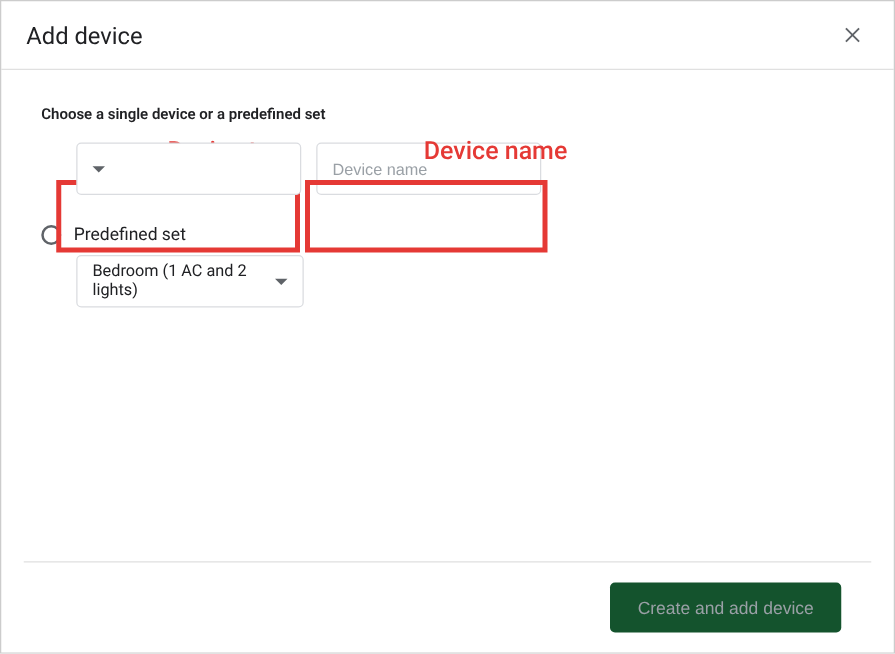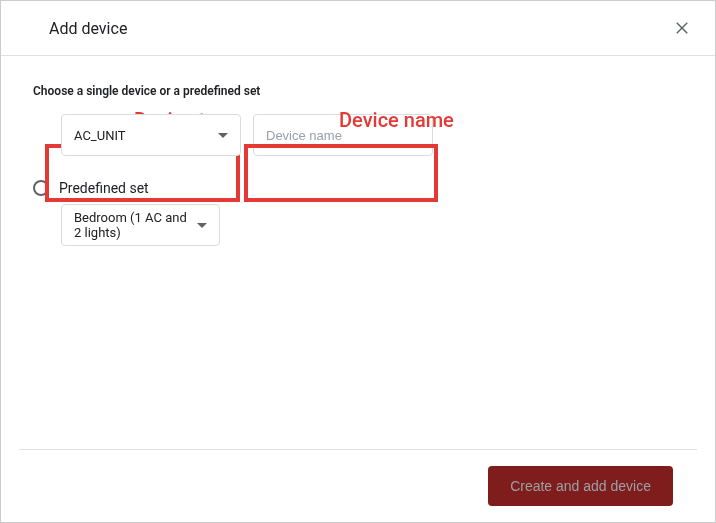--- a/index.html
+++ b/index.html
@@ -22,24 +22,23 @@
       flex-direction: column;
     }
     .dialog-header {
       display: flex;
       justify-content: space-between;
       align-items: center;
       padding: 14px 20px 14px 20px;
       border-bottom: 1px solid #e0e0e0;
     }
     .dialog-title {
-      font-size: 16px;
+      font-size: 19px;
       font-weight: 400;
       color: #202124;
-      margin-left: 28px;
     }
     .close-btn {
       background: none;
       border: none;
       cursor: pointer;
       padding: 4px;
       color: #5f6368;
       display: flex;
       align-items: center;
       justify-content: center;
@@ -89,21 +88,21 @@
       width: 180px;
       height: 42px;
       border: 1px solid #dadce0;
       border-radius: 4px;
       display: flex;
       align-items: center;
       padding: 0 12px;
       cursor: pointer;
       background: #fff;
     }
-    .select-box.wider { width: 159px; }
+    .select-box.wider { width: 182px; }
     .select-value {
       flex: 1;
       font-size: 13px;
       color: #202124;
     }
     .dropdown-caret {
       width: 0;
       height: 0;
       border-left: 5px solid transparent;
       border-right: 5px solid transparent;
@@ -136,21 +135,21 @@
       pointer-events: none;
     }
     .dialog-footer {
       border-top: 1px solid #e0e0e0;
       padding: 16px 24px;
       display: flex;
       justify-content: flex-end;
       margin: 0 18px;
     }
     .primary-btn {
-      background: #7f1d1d;
+      background: #14532d;
       color: #9aa0a6;
       border: none;
       border-radius: 4px;
       padding: 12px 22px;
       font-size: 14px;
       cursor: pointer;
     }
   </style>
 </head>
 <body>
@@ -172,21 +171,20 @@
     <div class="section-title">Choose a single device or a predefined set</div>
 
     <div class="annotation-label" style="left:133px; top:52px;">Device type</div>
     <div class="annotation-label" style="left:338px; top:52px;">Device name</div>
     <div class="highlight-box" style="left:44px; top:88px; width:195px; height:58px;"></div>
     <div class="highlight-box" style="left:243px; top:88px; width:194px; height:58px;"></div>
 
 
     <div class="controls-row">
       <div class="select-box">
-        <span class="select-value">AC_UNIT</span>
         <span class="dropdown-caret"></span>
       </div>
       <input class="text-input" type="text" placeholder="Device name" style="">
     </div>
 
     <div class="option-row">
       <span class="radio"></span>
       <span class="option-label">Predefined set</span>
     </div>
 

